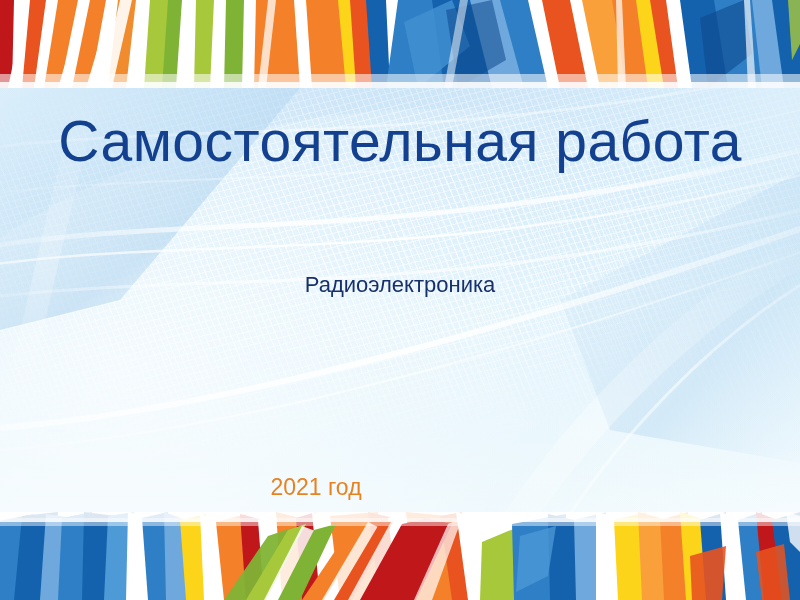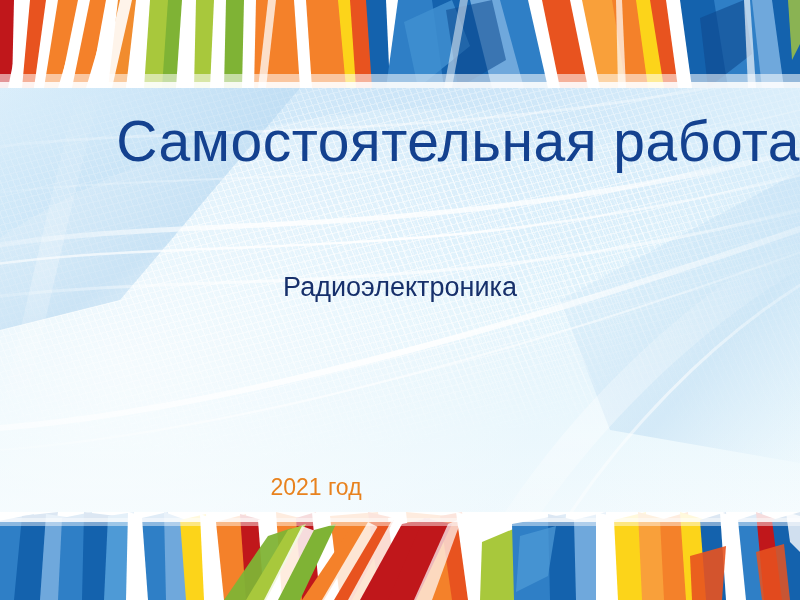--- a/index.html
+++ b/index.html
@@ -101,34 +101,34 @@
     position: absolute;
     left: 0; top: 0;
     width: 800px; height: 600px;
   }
 
   
   .title {
     position: absolute;
     left: 0; top: 113px;
     width: 800px;
-    text-align: right;
+    text-align: center;
     font-size: 57px;
     line-height: 1.0;
     letter-spacing: 0.5px;
     color: #14418f;
     white-space: nowrap;
   }
 
   .subtitle {
     position: absolute;
     left: 0; top: 274px;
     width: 800px;
     text-align: center;
-    font-size: 27px;
+    font-size: 22px;
     line-height: 1.0;
     color: #17306b;
     white-space: nowrap;
   }
 
   .year {
     position: absolute;
     left: 0; top: 476px;
     width: 632px;
     text-align: center;

